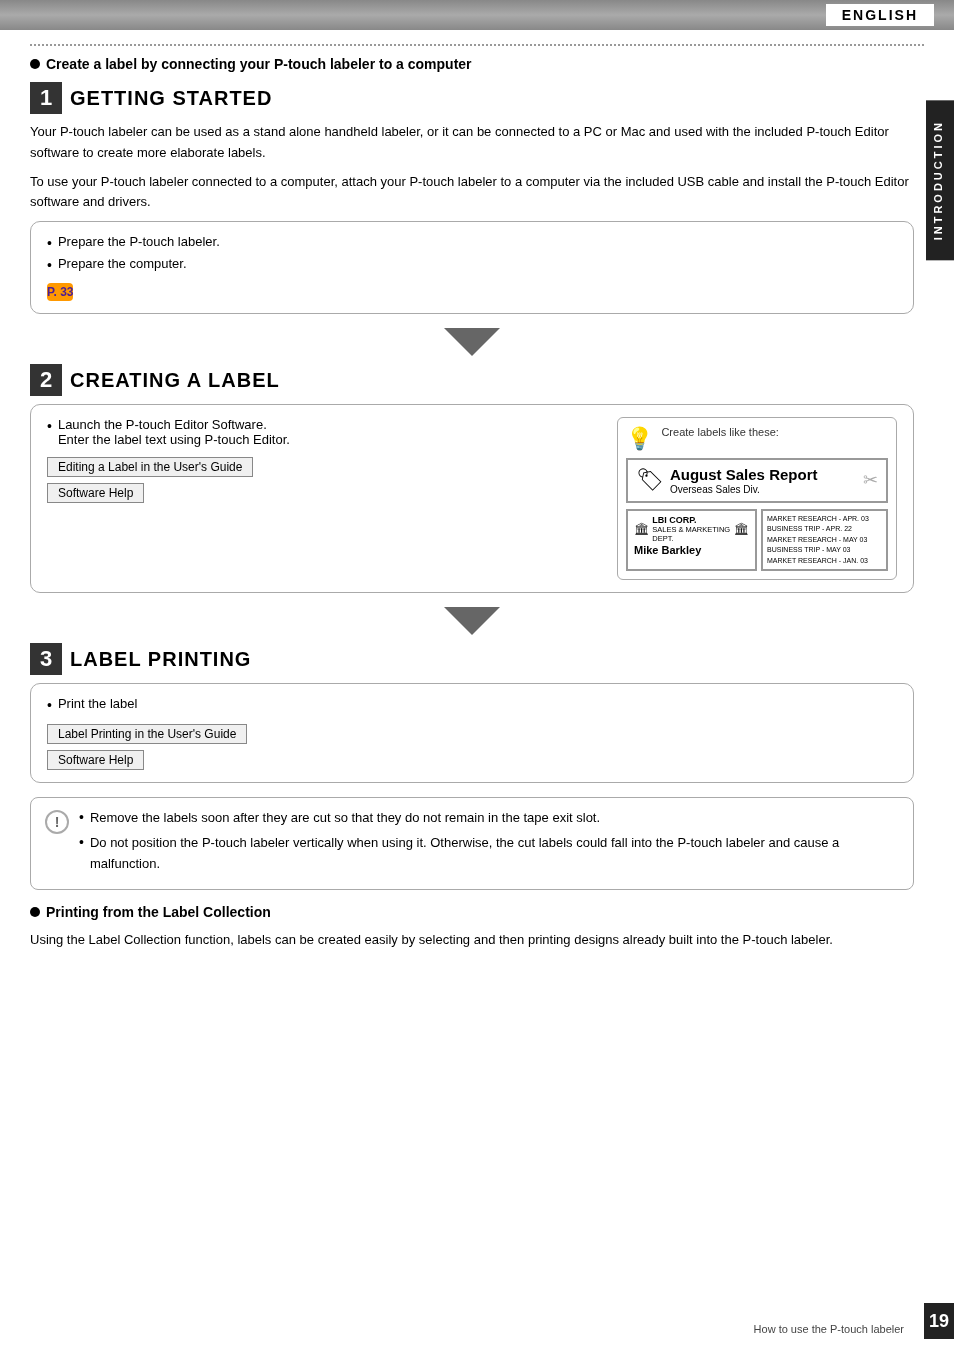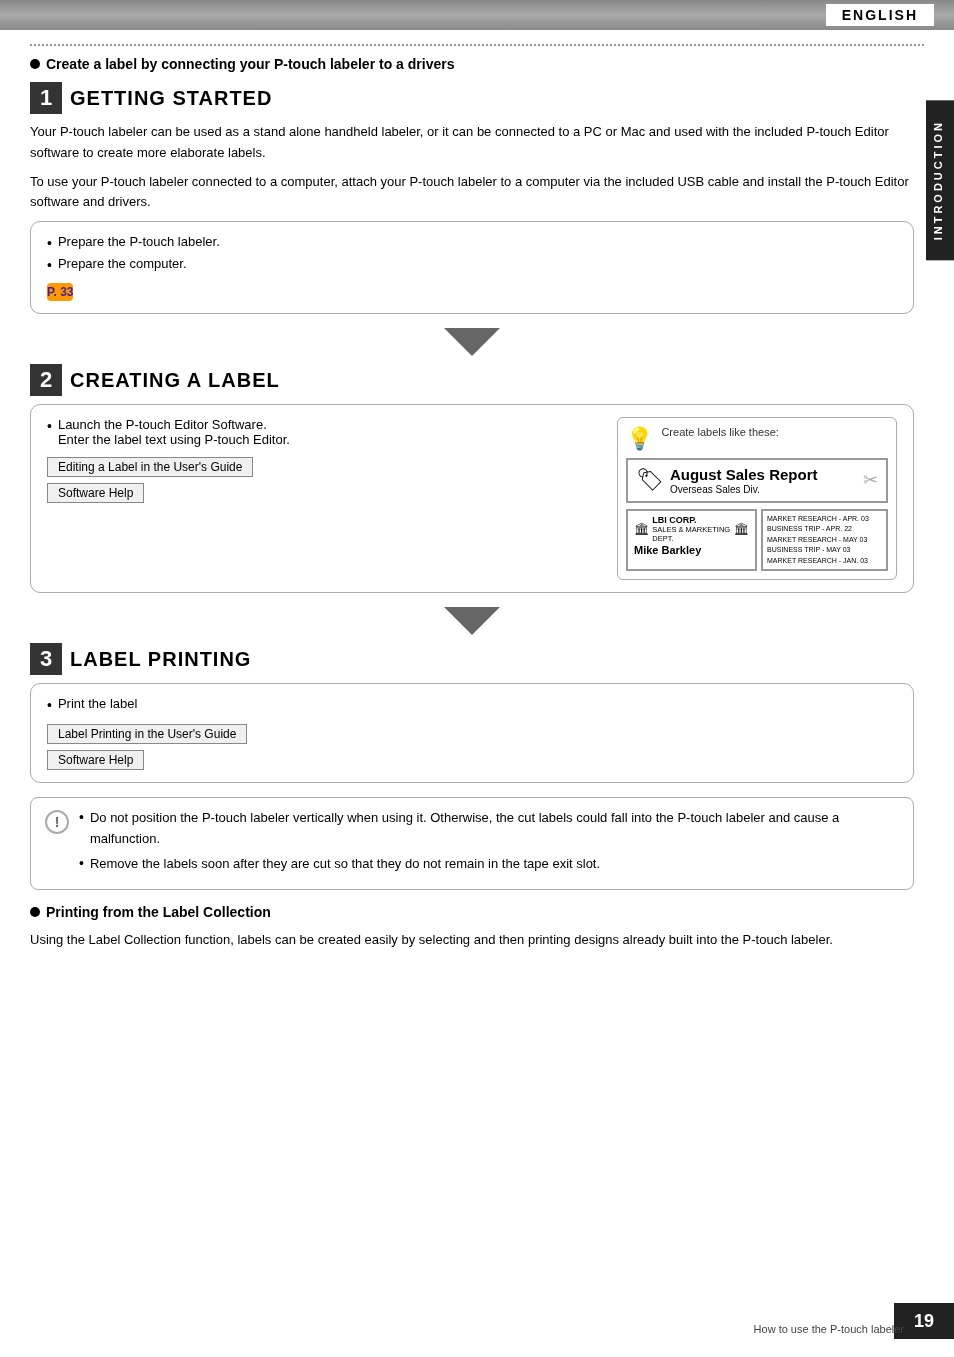--- a/index.html
+++ b/index.html
@@ -57,21 +57,21 @@
 
     
     .page-number {
       position: absolute;
       bottom: 18px;
       right: 0;
       background: #222;
       color: #fff;
       font-size: 18px;
       font-weight: bold;
-      width: 60px;
+      width: 30px;
       height: 36px;
       display: flex;
       align-items: center;
       justify-content: center;
     }
 
     
     .bottom-label {
       position: absolute;
       bottom: 22px;
@@ -323,21 +323,21 @@
 </div>
 
 <div class="side-tab">INTRODUCTION</div>
 
 <div class="dotted-line"></div>
 
 <div class="content">
 
   <div class="section-header">
     <span class="bullet"></span>
-    <span>Create a label by connecting your P-touch labeler to a drivers</span>
+    <span>Create a label by connecting your P-touch labeler to a computer</span>
   </div>
 
   <div class="step-box">
     <div class="step-num">1</div>
     <div class="step-title">GETTING STARTED</div>
   </div>
   <div class="step-body-text">Your P-touch labeler can be used as a stand alone handheld labeler, or it can be connected to a PC or Mac and used with the included P-touch Editor software to create more elaborate labels.</div>
   <div class="step-body-text">To use your P-touch labeler connected to a computer, attach your P-touch labeler to a computer via the included USB cable and install the P-touch Editor software and drivers.</div>
 
   <div class="rounded-box">
@@ -432,24 +432,24 @@
     </div>
     <div>
       <div class="guide-link">Software Help</div>
     </div>
   </div>
 
   <div class="warning-box">
     <div class="warning-icon">!</div>
     <div class="warning-text">
       <div class="bullet-item">
-        <span>Do not position the P-touch labeler vertically when using it. Otherwise, the cut labels could fall into the P-touch labeler and cause a malfunction.</span>
+        <span>Remove the labels soon after they are cut so that they do not remain in the tape exit slot.</span>
       </div>
       <div class="bullet-item">
-        <span>Remove the labels soon after they are cut so that they do not remain in the tape exit slot.</span>
+        <span>Do not position the P-touch labeler vertically when using it. Otherwise, the cut labels could fall into the P-touch labeler and cause a malfunction.</span>
       </div>
     </div>
   </div>
 
   <div class="printing-section">
     <div class="section-header">
       <span class="bullet"></span>
       <span>Printing from the Label Collection</span>
     </div>
     <p>Using the Label Collection function, labels can be created easily by selecting and then printing designs already built into the P-touch labeler.</p>

